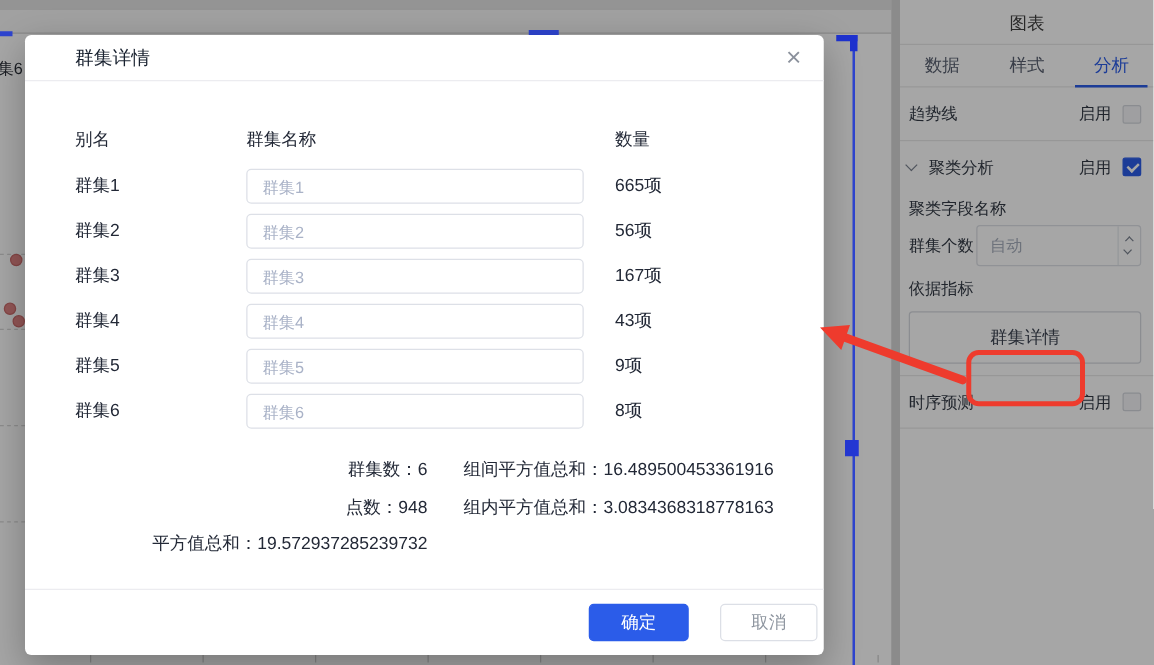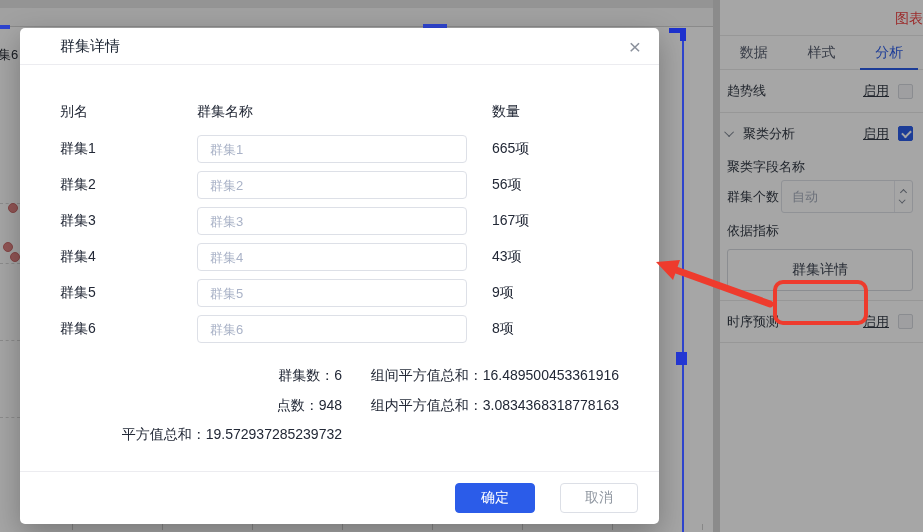--- a/index.html
+++ b/index.html
@@ -13,29 +13,29 @@
   .toolbar-b { position:absolute; left:0; top:8px; width:713px; height:19px; background:#f7f7f7; border-bottom:1px solid #d4d4d4; }
   .legend-frag { position:absolute; left:-15px; top:46px; font-size:13px; color:#2a2f38; white-space:nowrap; }
   .dot { position:absolute; width:10px; height:10px; border-radius:50%; background:#e08484; border:1px solid #cc6b6b; }
   .gridline { position:absolute; left:0; width:20px; border-top:1px dashed #d8d8d8; }
   .tick { position:absolute; top:524px; width:1px; height:6px; background:#cfcfcf; }
 
   
   .scrollbar { position:absolute; left:713px; top:0; width:7px; height:532px; background:#d6d6d6; z-index:0; }
   .panel { position:absolute; left:720px; top:0; width:203px; height:532px; background:#fff; z-index:0;
            padding:0 10px 0 7px; font-size:13px; color:#333a45; }
-  .p-title { height:36px; line-height:36px; text-align:right; font-size:14px; font-weight:500; color:#ef4444;
+  .p-title { height:36px; line-height:36px; text-align:center; font-size:14px; font-weight:500; color:#404040;
              border-bottom:1px solid #e9e9e9; margin:0 -10px 0 -7px; }
   .tabs { display:flex; height:34px; border-bottom:1px solid #e9e9e9; margin:0 -10px 0 -7px; }
   .tab { flex:1; text-align:center; line-height:33px; font-size:14px; color:#596070; position:relative; }
   .tab.active { color:var(--blue); }
   .tab.active::after { content:""; position:absolute; left:5px; right:5px; bottom:-1px; height:2px; background:var(--blue); }
   .prow { display:flex; align-items:center; height:42px; }
   .prow .sp { flex:1; }
-  .enable-label { margin-right:9px;text-decoration:underline; }
+  .enable-label { margin-right:9px; }
   .cb { width:15px; height:15px; border:1px solid #d4d7dd; background:#f4f5f7; border-radius:2px; position:relative; flex:none; }
   .cb.checked { background:var(--blue); border-color:var(--blue); }
   .cb.checked::after { content:""; position:absolute; left:3px; top:3px; width:7px; height:4px;
                        border-left:2px solid #fff; border-bottom:2px solid #fff; transform:rotate(-45deg); }
   .hr { border-top:1px solid #e9e9e9; margin:0 -10px 0 -7px; }
   .chev { display:inline-block; width:7px; height:7px; border-left:1.5px solid #7a828f; border-bottom:1.5px solid #7a828f; }
   .chev.down { transform:rotate(-45deg) translateY(-2px); }
   .chev.up   { transform:rotate(135deg); }
   .chev.small{ width:5px; height:5px; }
   .collapse-chev { margin-right:9px; }
@@ -74,21 +74,21 @@
   .m-body { padding:0 40px; }
   .t-head { display:grid; grid-template-columns:137px 295px 1fr; margin-top:38px; height:22px; }
   .t-rows  { margin-top:6px; }
   .t-row { display:grid; grid-template-columns:137px 295px 1fr; align-items:center; height:36px; }
   .alias-input { width:270px; height:28px; border:1px solid #dde0e7; border-radius:4px; padding:0 12px;
                  font-size:13px; color:#39414f; font-family:inherit; }
   .alias-input::placeholder { color:#a9b2c7; opacity:1; }
   .stats { display:grid; grid-template-columns:282px 1fr; margin-top:14px;text-align:right; }
   .stats div { height:29.5px; line-height:29.5px; white-space:nowrap; }
   .m-foot { position:absolute; left:0; right:0; bottom:0; height:53px; border-top:1px solid #ececf0;
-            display:flex; align-items:center; justify-content:flex-end; gap:25px; padding-right:21px; }
+            display:flex; align-items:center; justify-content:flex-end; gap:25px; padding-right:5px; }
   .btn { height:30px; border-radius:4px; font-size:14px; font-family:inherit; cursor:pointer; }
   .btn-confirm { width:80px; background:var(--blue); border:1px solid var(--blue); color:#fff; }
   .btn-cancel  { width:78px; background:#fff; border:1px solid #dcdfe6; color:#8f96a0; }
 
   
   .annot-box { position:absolute; left:773px; top:280px; width:95px; height:45px;
                border:4px solid var(--red); border-radius:10px; z-index:40; pointer-events:none; }
   .annot-svg { position:absolute; inset:0; z-index:40; pointer-events:none; }
 </style>
 </head>

